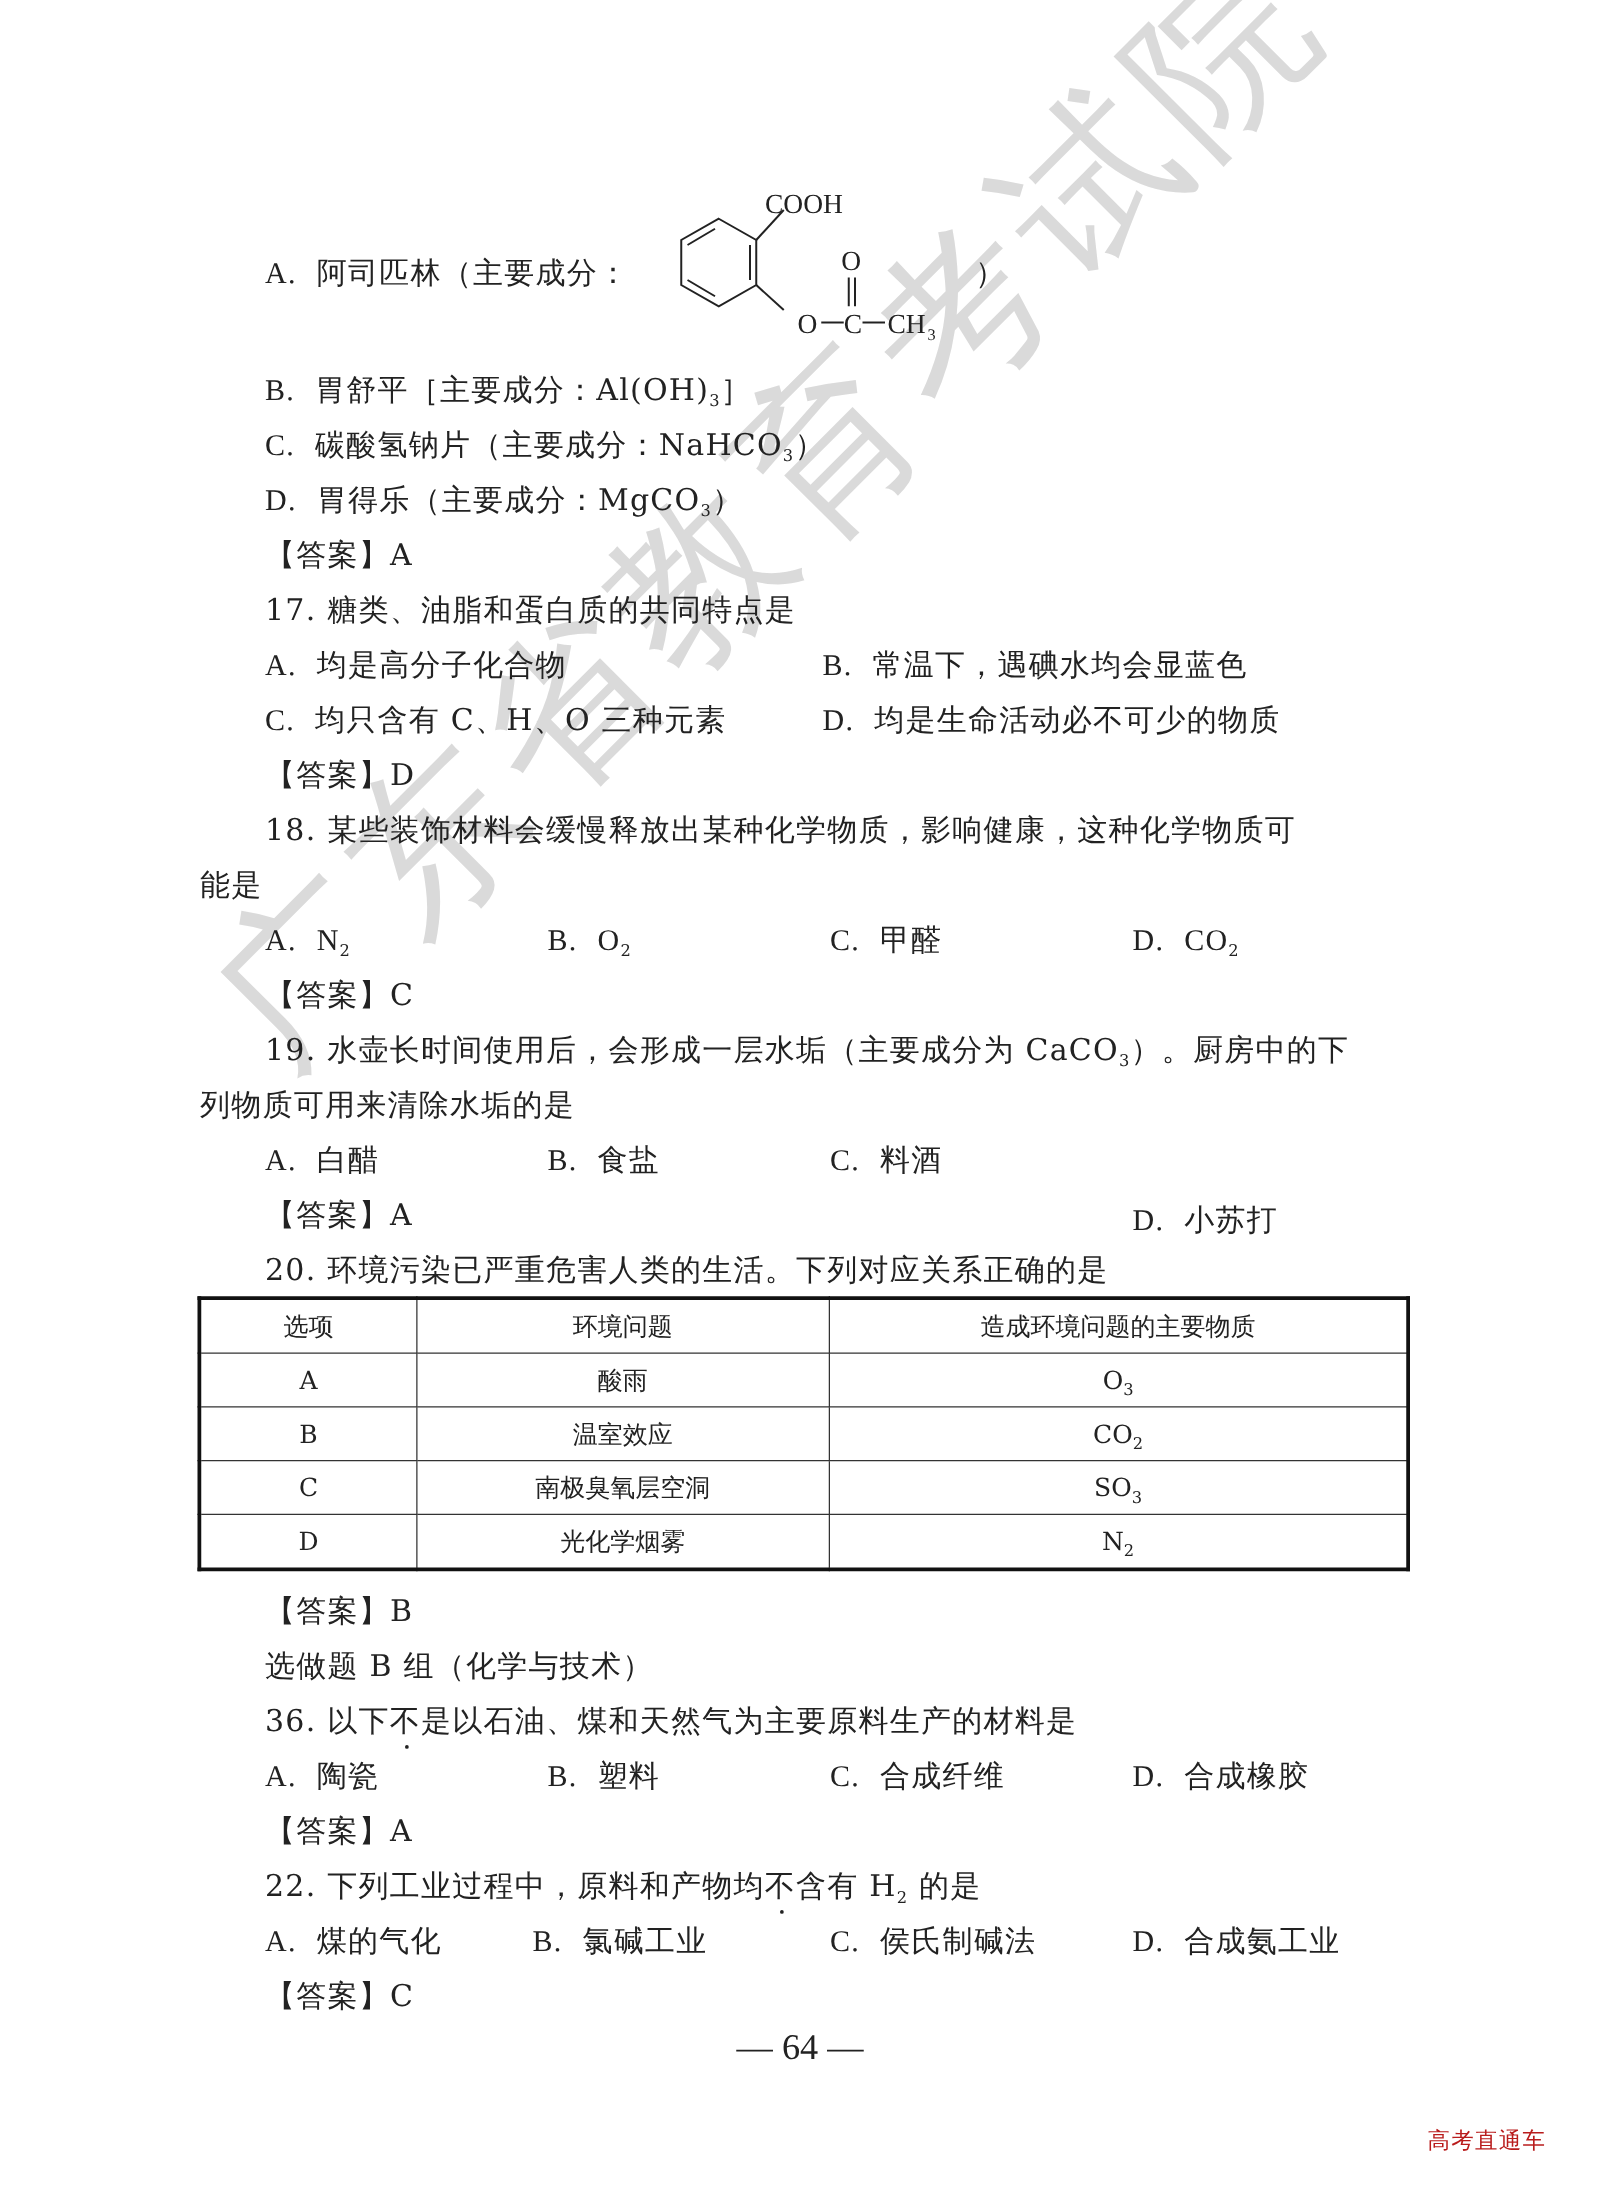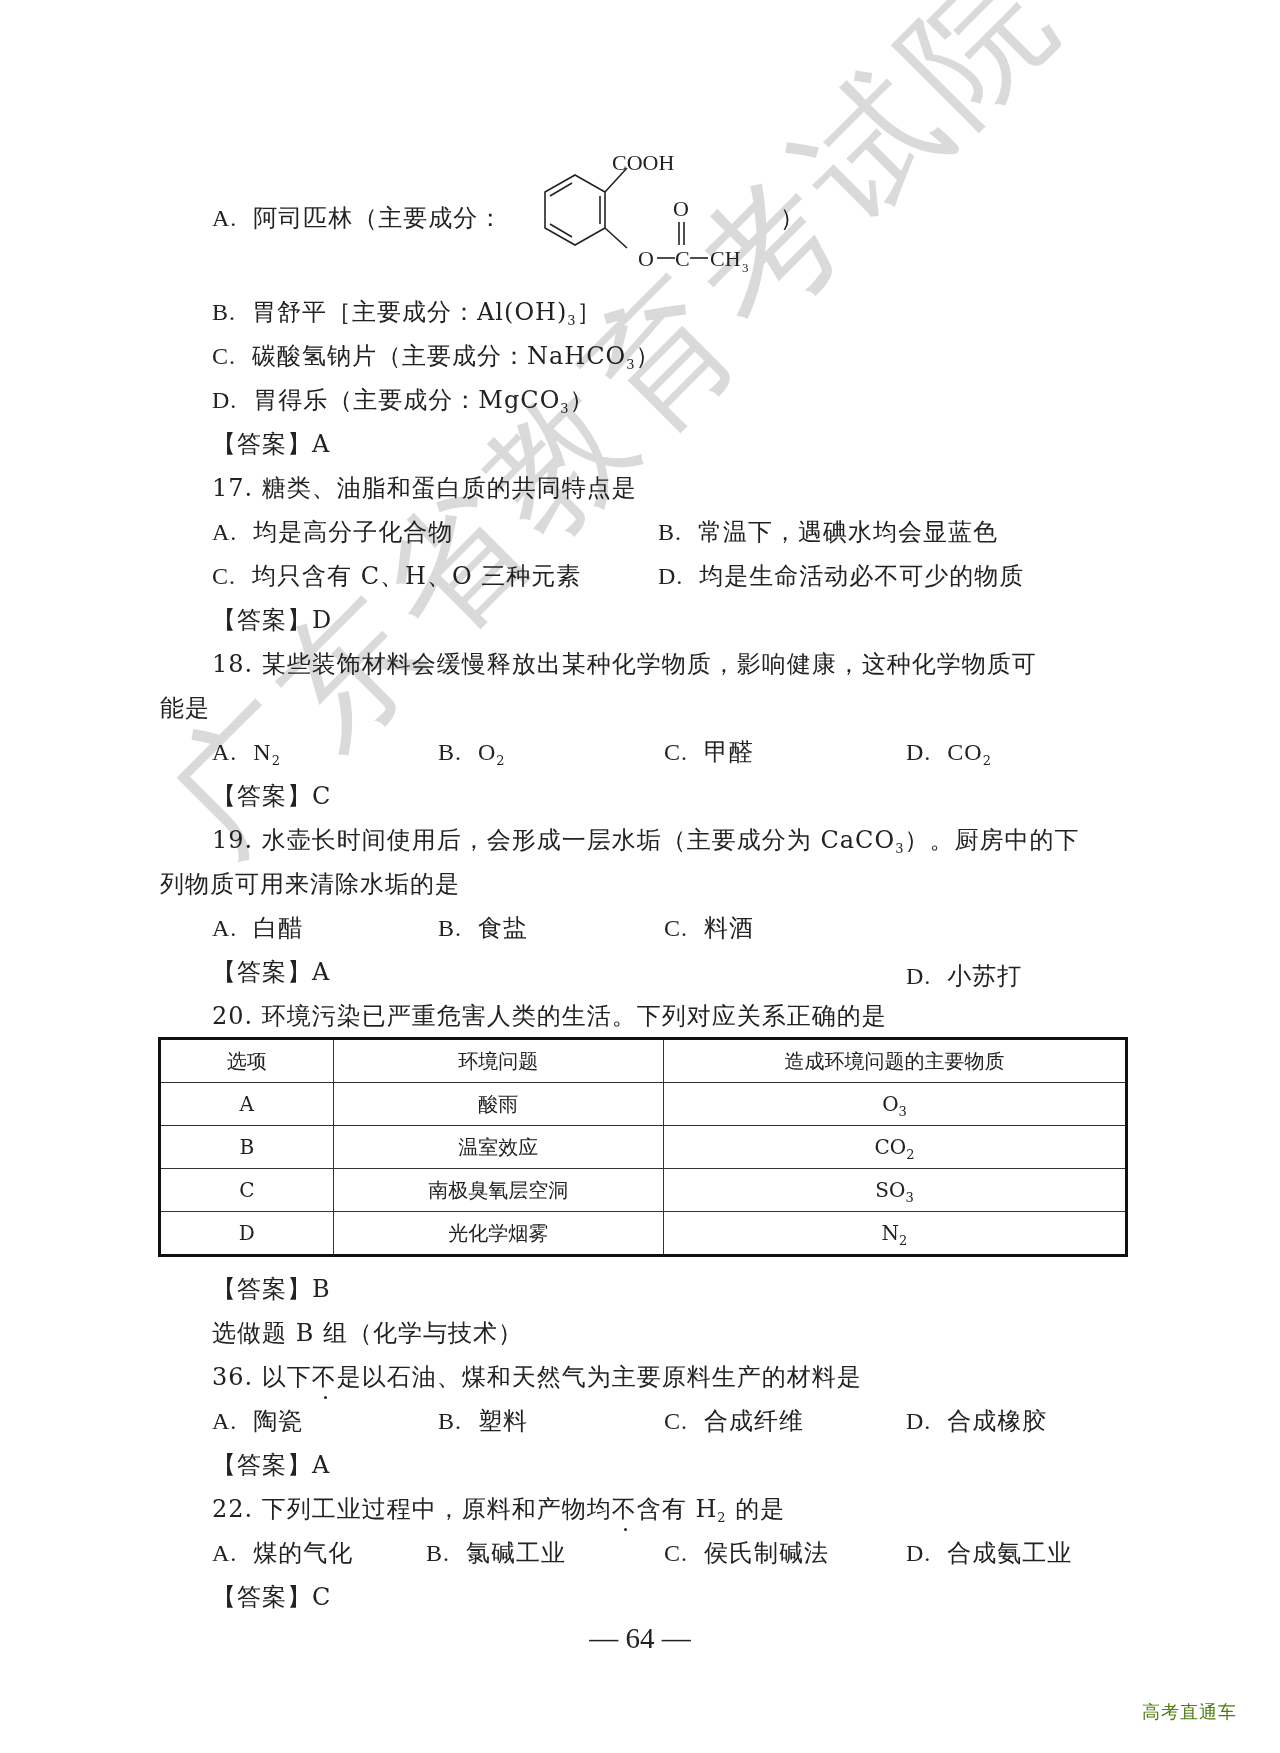--- a/index.html
+++ b/index.html
@@ -18,21 +18,21 @@
   .molecule svg { width: 230px; height: 130px; }
 
   .tbl { position: absolute; left: 158px; top: 1037px; width: 970px; border-collapse: collapse;
          border: 3px solid #111; font-size: 20px; }
   .tbl td { border: 1.5px solid #333; height: 42px; text-align: center; padding: 0; color: #222; }
   .tbl .c1 { width: 172px; }
   .tbl .c2 { width: 330px; }
   .tbl .c3 { width: 462px; }
 
   .pagenum { position: absolute; left: 0; width: 1280px; top: 1622px; text-align: center; font-size: 29px; font-family: "Liberation Serif", serif; }
-  .brand { position: absolute; left: 1142px; top: 1700px; font-size: 18px; color: #4d7c0f; font-family: "DejaVu Sans", sans-serif; letter-spacing: 1px; }
+  .brand { position: absolute; left: 1142px; top: 1700px; font-size: 18px; color: #b91c1c; font-family: "DejaVu Sans", sans-serif; letter-spacing: 1px; }
 
   .watermark { position: absolute; left: 130px; top: 760px; font-family: "DejaVu Sans", sans-serif;
                font-size: 138px; color: rgba(150,150,150,0.35); transform: rotate(-45deg);
                transform-origin: 0 0; white-space: nowrap; letter-spacing: 10px; pointer-events: none; font-weight: 300; }
   .emph { position: relative; }
   .emph::after { content: ""; position: absolute; left: 50%; bottom: -8px; width: 3px; height: 3px; background: #222; border-radius: 50%; }
 </style>
 </head>
 <body>
 

